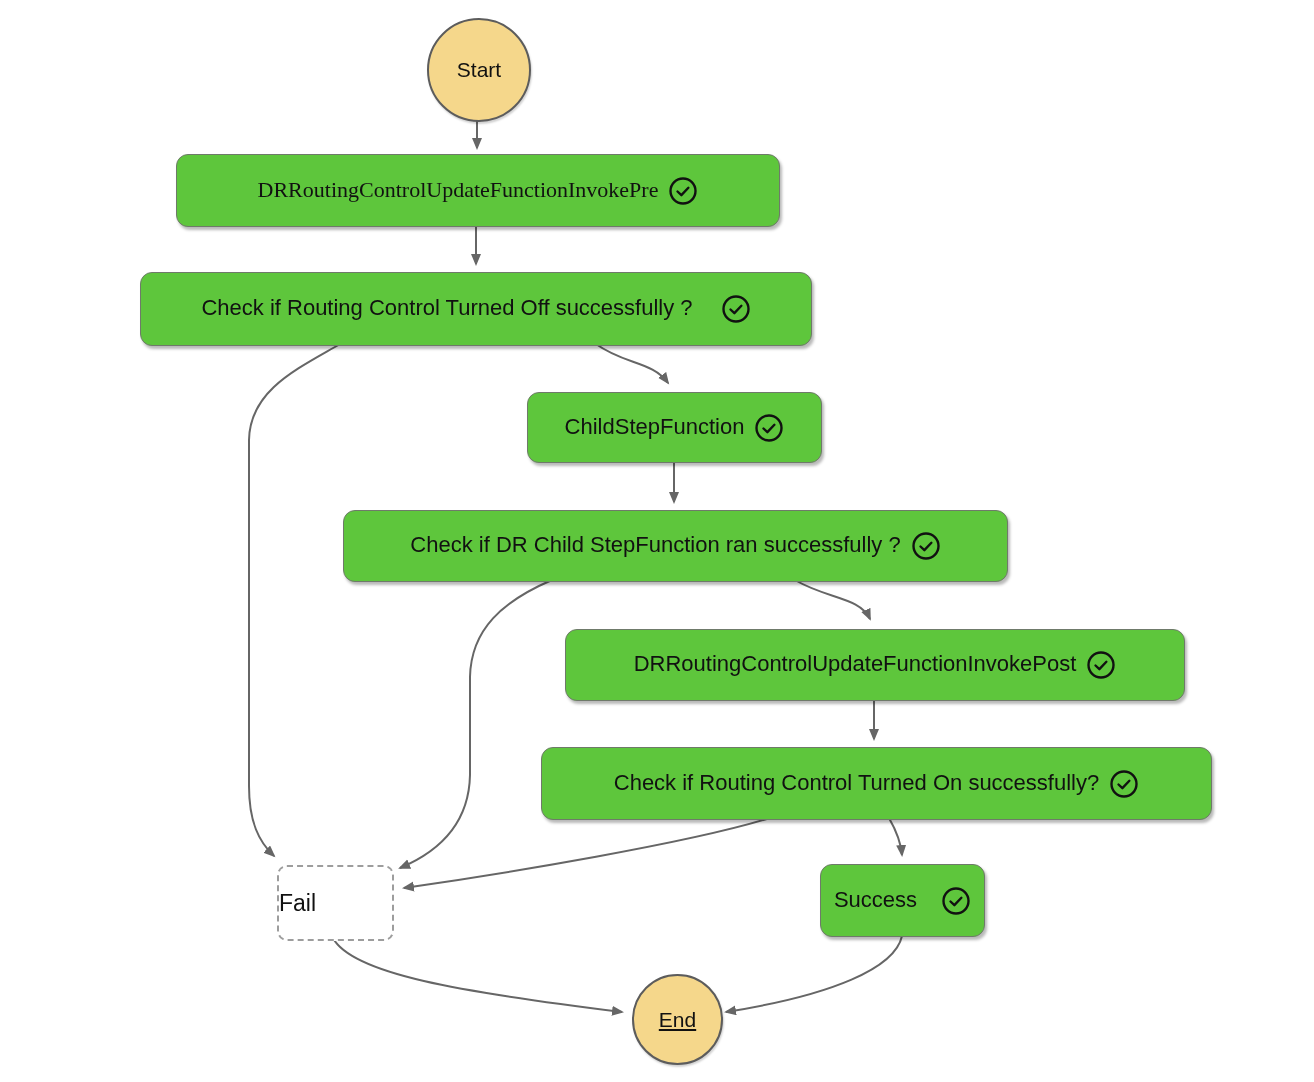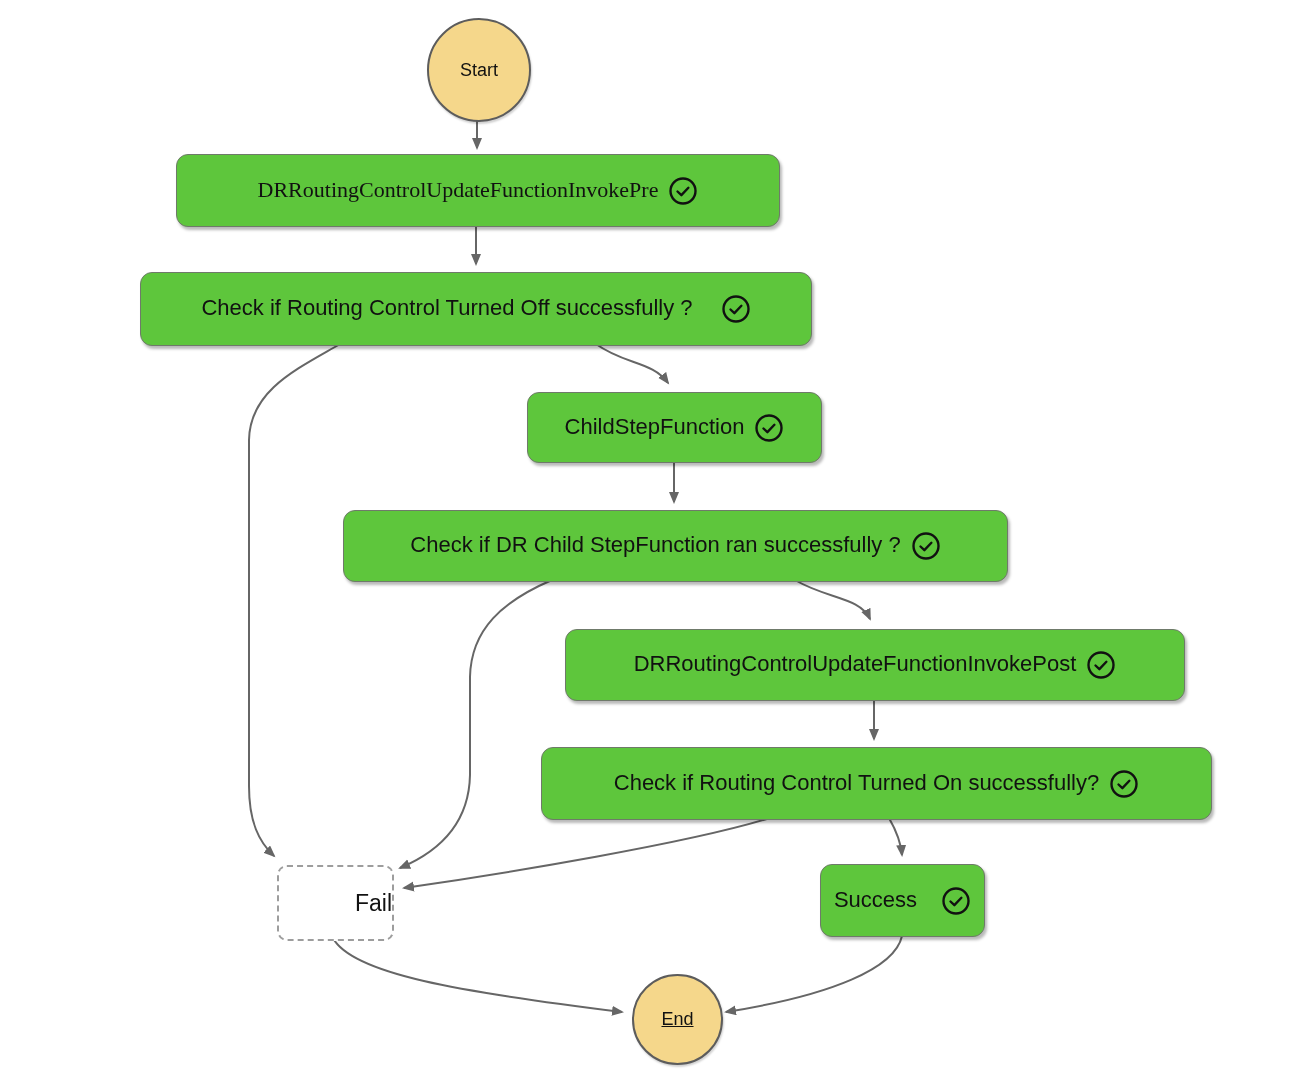--- a/index.html
+++ b/index.html
@@ -19,24 +19,24 @@
     border:1px solid #6f7a6a;border-radius:12px;
     box-shadow:2px 3px 3px rgba(0,0,0,0.28);
     font-size:22px;line-height:1;white-space:nowrap;
   }
   .state .label{position:relative;top:-1px;}
   .terminal{
     position:absolute;border-radius:50%;
     background:var(--terminal-fill);
     border:2px solid #5c5c5c;
     display:flex;align-items:center;justify-content:center;
-    font-size:18px;box-shadow:1px 2px 2px rgba(0,0,0,0.18);
+    font-size:21px;box-shadow:1px 2px 2px rgba(0,0,0,0.18);
   }
   .fail-state{
-    position:absolute;display:flex;align-items:center;justify-content:flex-end;
+    position:absolute;display:flex;align-items:center;justify-content:flex-start;
     background:#ffffff;border:2px dashed var(--fail-border);border-radius:10px;
     font-size:23px;box-shadow:none;
   }
   .check-icon{display:flex;align-items:center;}
   .check-icon svg{display:block;}
 </style>
 </head>
 <body>
 
 <div class="canvas">

